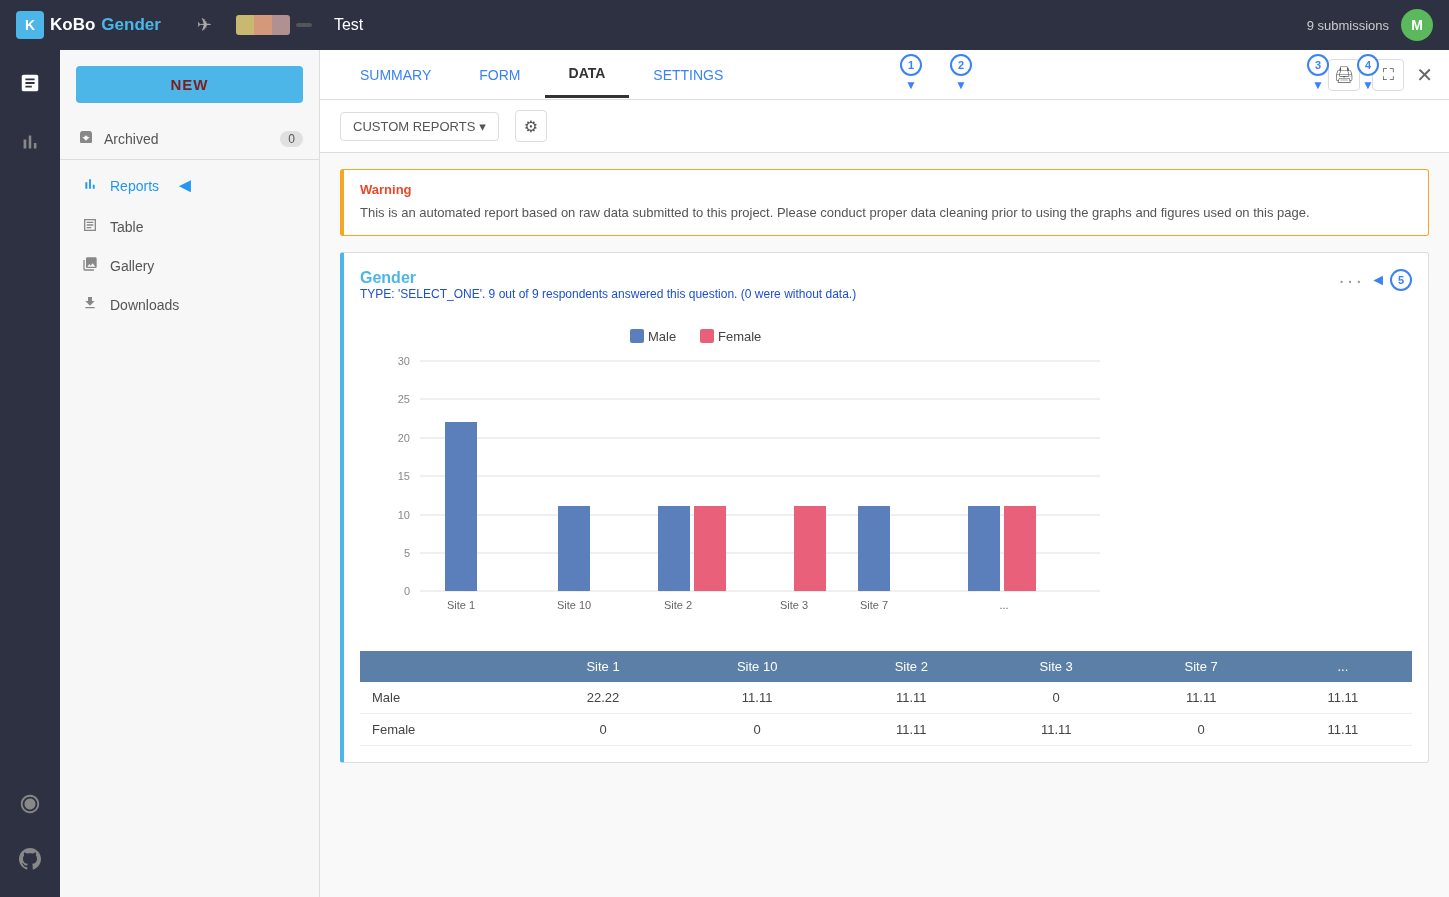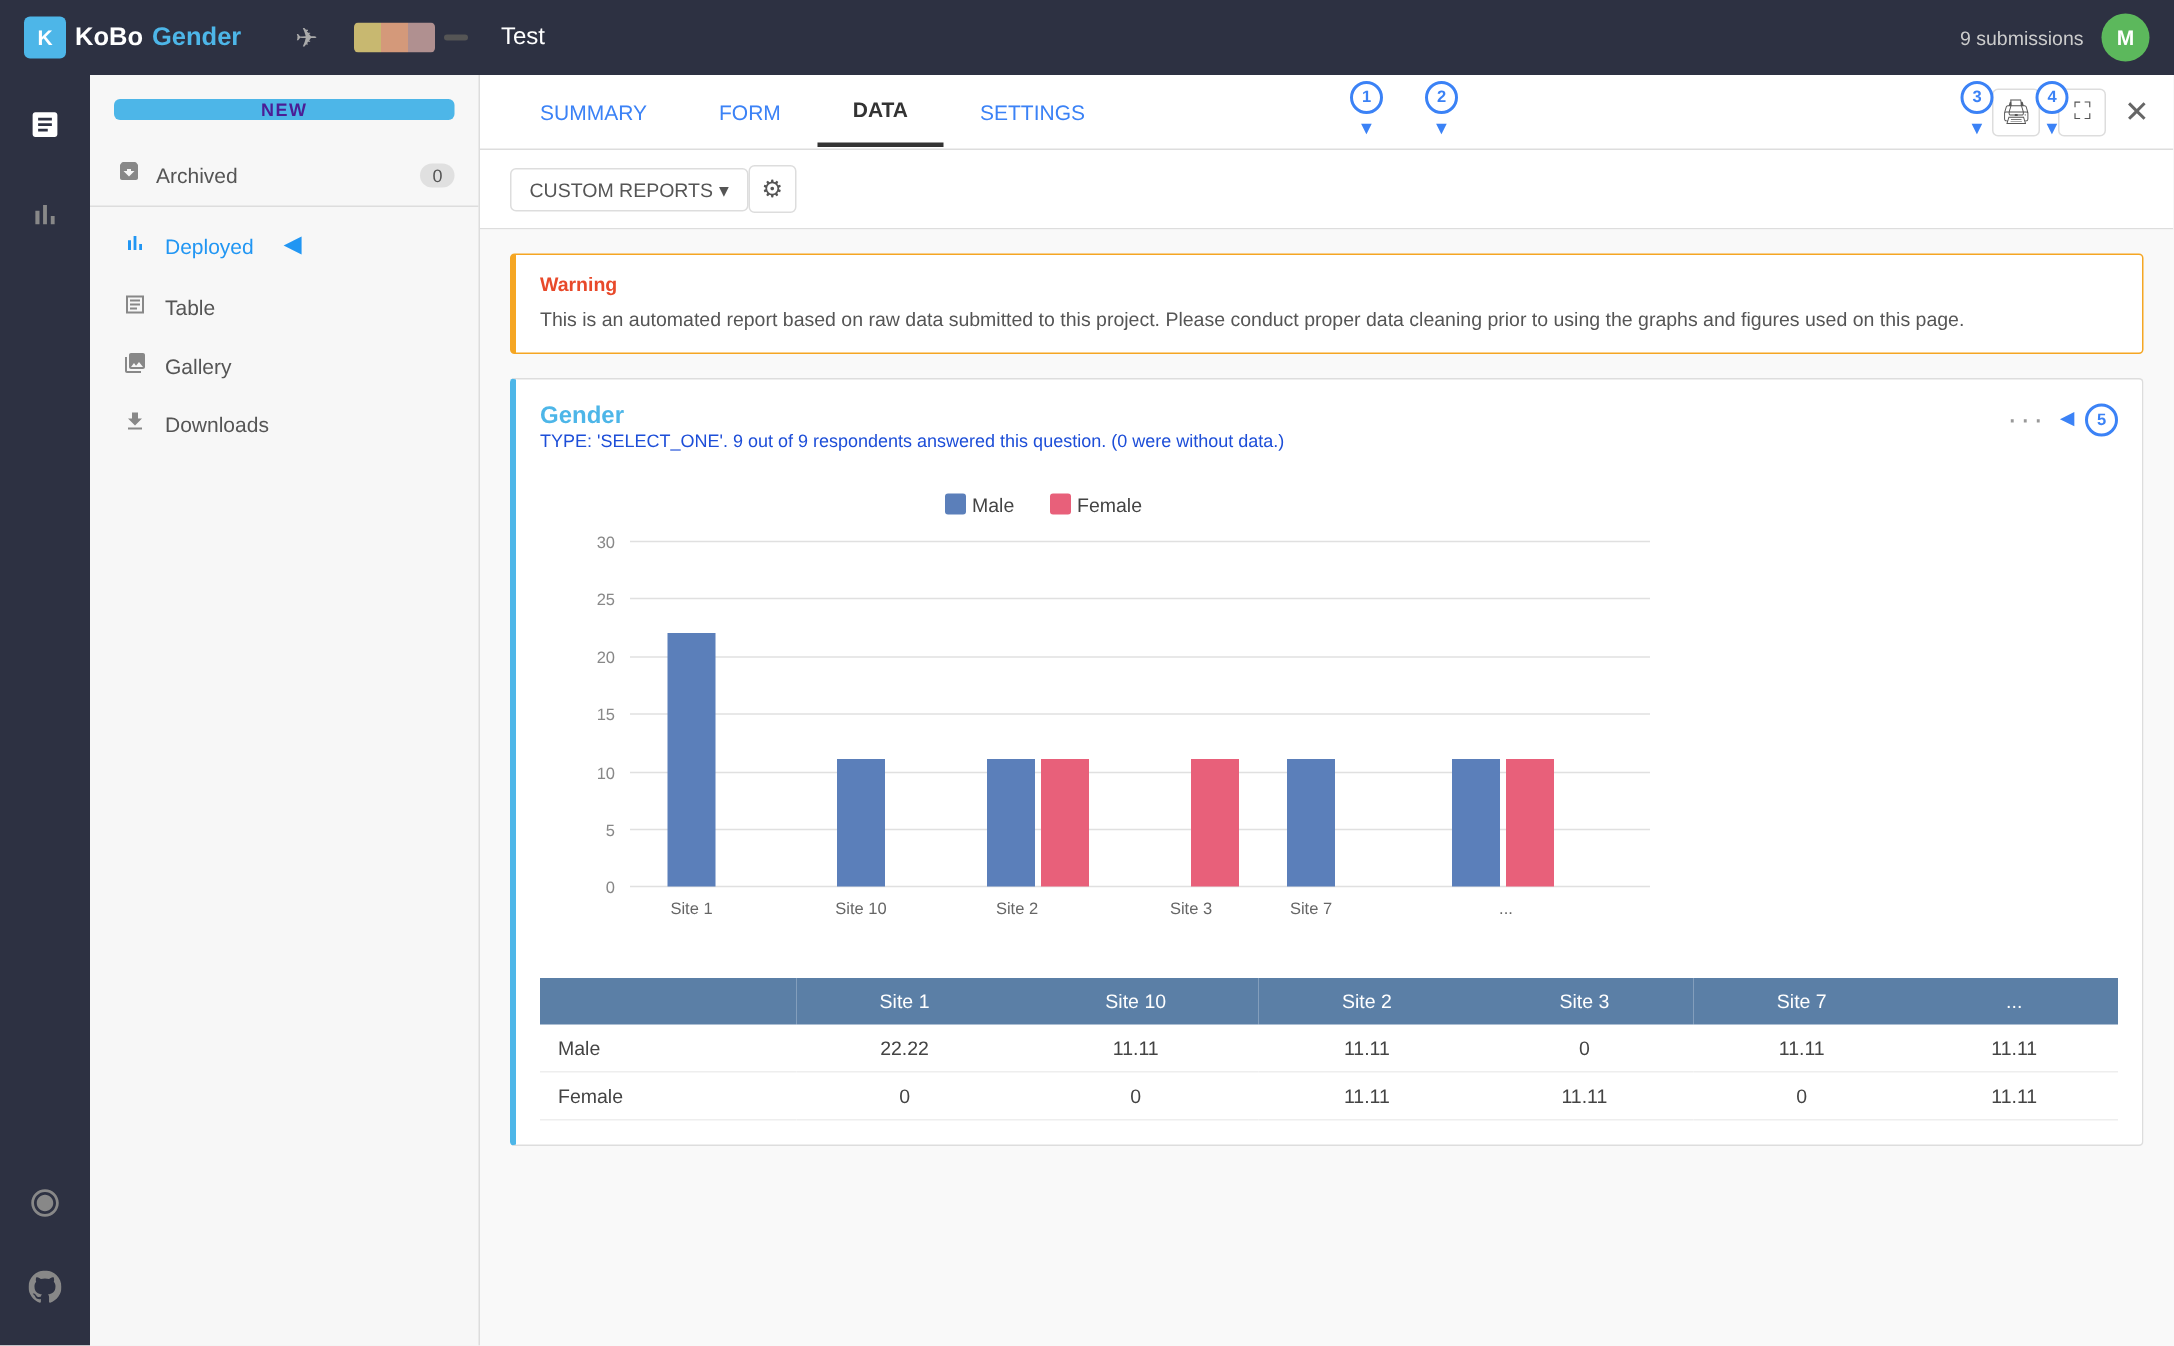--- a/index.html
+++ b/index.html
@@ -84,24 +84,25 @@
     .nav-panel {
       width: 260px;
       background: #f7f7f7;
       border-right: 1px solid #ddd;
       display: flex;
       flex-direction: column;
       padding-top: 8px;
     }
     .new-button {
       background: #4db6e8;
-      color: #4c1d95;
+      color: #7f1d1d;
       border: none;
       margin: 8px 16px 16px;
-      font-size: 12px;
+      padding: 10px;
+      font-size: 15px;
       font-weight: bold;
       border-radius: 4px;
       cursor: pointer;
       text-align: center;
       letter-spacing: 1px;
     }
     .nav-item {
       display: flex; align-items: center;
       padding: 10px 16px;
       cursor: pointer;
@@ -170,21 +171,21 @@
       color: #999;
     }
     .close-btn { font-size: 20px; cursor: pointer; color: #666; }
 
     
     .reports-toolbar {
       display: flex;
       align-items: center;
       padding: 10px 20px;
       border-bottom: 1px solid #ddd;
-      gap: 0;
+      gap: 16px;
     }
     .custom-reports-btn {
       display: flex; align-items: center; gap: 4px;
       background: white; border: 1px solid #ddd;
       padding: 6px 12px; border-radius: 4px;
       font-size: 13px; cursor: pointer; color: #555;
     }
     .gear-btn {
       background: white; border: 1px solid #ddd;
       width: 32px; height: 32px;
@@ -342,21 +343,21 @@
       <span class="nav-count">0</span>
     </div>
 
     <div class="sub-nav">
       <div class="sub-nav-item active">
         <span class="sub-nav-icon">
           <svg width="16" height="16" viewBox="0 0 24 24" fill="#2196f3">
               <path d="M5 9.2h3V19H5V9.2zM10.6 5h2.8v14h-2.8V5zm5.6 8H19v6h-2.8v-6z"></path>
             </svg>
         </span>
-        <span>Deployed</span>
+        <span>Reports</span>
         <span class="blue-arrow">◄</span>
       </div>
       <div class="sub-nav-item">
         <span class="sub-nav-icon">
           <svg width="16" height="16" viewBox="0 0 24 24" fill="#888">
               <path d="M3 3h18v18H3V3zm16 16V5H5v14h14zM7 7h10v2H7V7zm0 4h10v2H7v-2zm0 4h7v2H7v-2z"></path>
             </svg>
         </span>
         <span>Table</span>
       </div>

